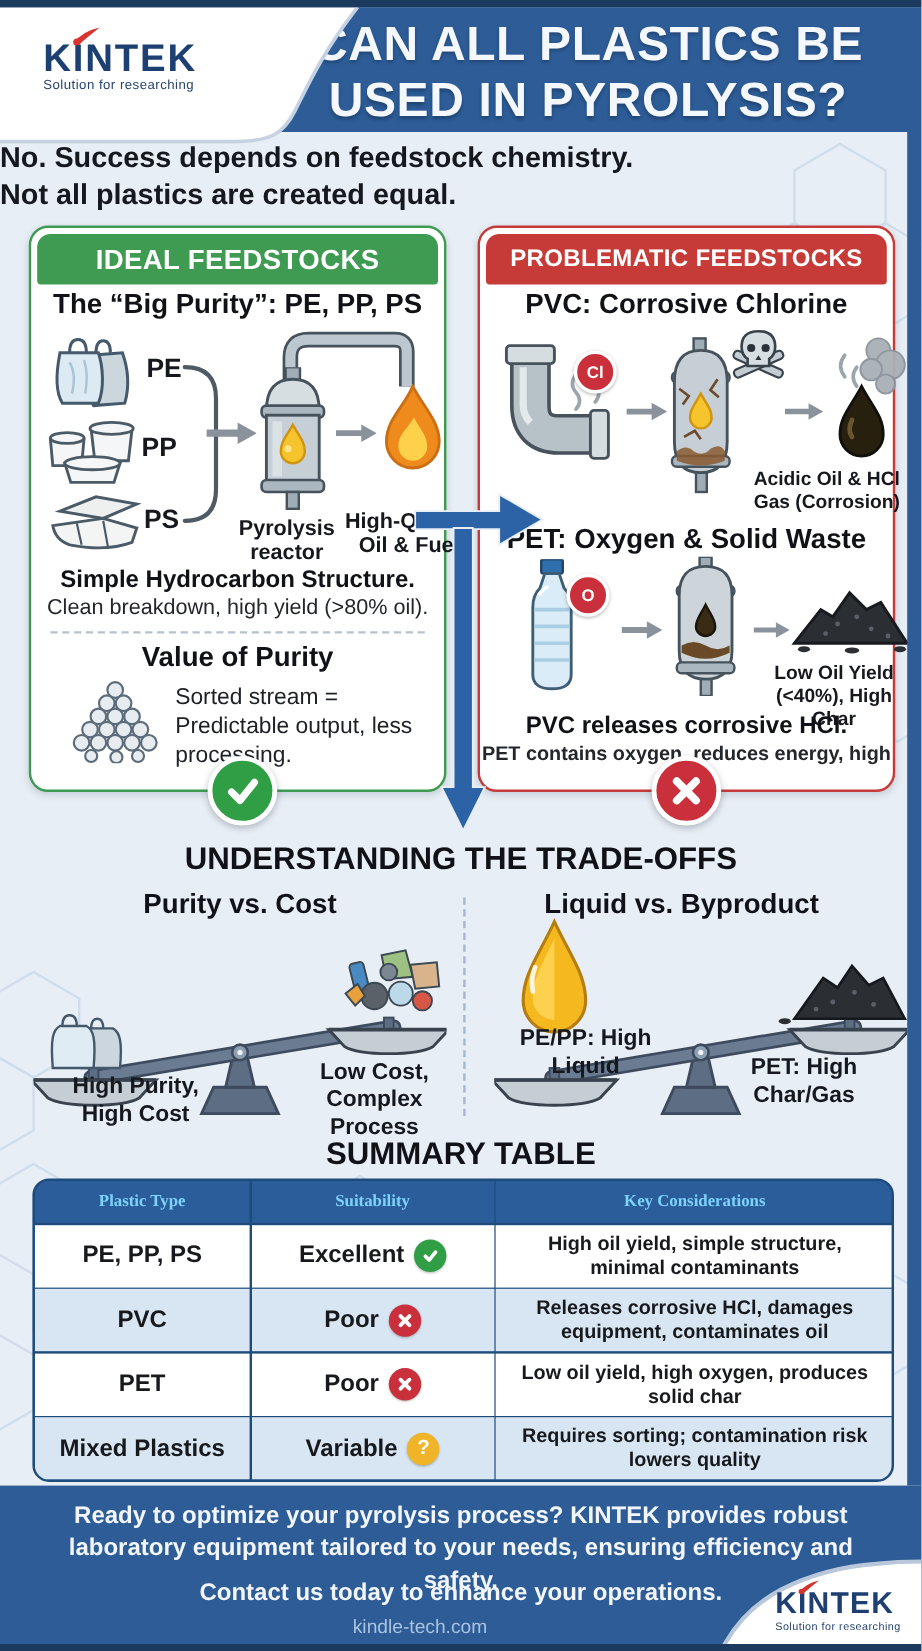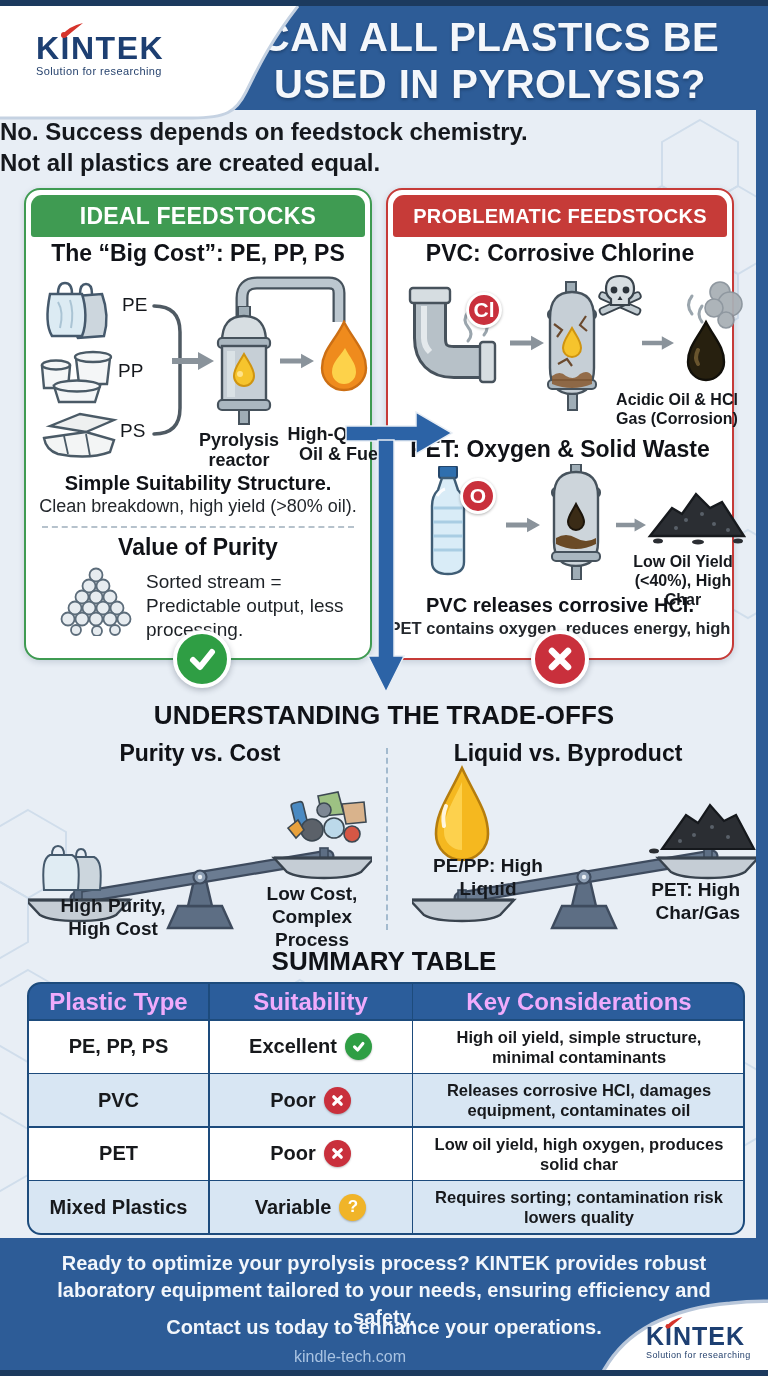--- a/index.html
+++ b/index.html
@@ -24,58 +24,58 @@
   .logo-tag{font-size:11px;color:#27436e;letter-spacing:.4px;margin-top:1px;}
 
   
   .intro{position:absolute;left:0;top:116px;width:768px;z-index:2;
     font-size:24px;line-height:31px;font-weight:700;color:#15181d;}
 
   
   .panel{position:absolute;top:188px;width:348px;height:472px;background:#fff;border-radius:16px;z-index:2;
     box-shadow:0 2px 6px rgba(40,60,90,.18);}
   .panel.ideal{left:24px;border:2.5px solid var(--green,#3f9b52);}
-  .panel.problem{left:386px;border:2.5px solid var(--red,#c63b38);}
+  .panel.problem{left:398px;border:2.5px solid var(--red,#c63b38);}
   .panel-head{margin:5px 5px 0;height:42px;border-radius:11px 11px 3px 3px;color:#fff;font-weight:800;
     display:flex;align-items:center;justify-content:center;letter-spacing:.3px;}
   .panel-head.green{background:var(--green,#3f9b52);font-size:23px;}
   .panel-head.red{background:var(--red,#c63b38);font-size:20px;}
   .p-title{position:absolute;left:0;width:100%;text-align:center;font-weight:800;font-size:23px;color:#101217;}
-  .mat-label{position:absolute;font-weight:400;font-size:19px;color:#15181d;}
+  .mat-label{position:absolute;font-weight:700;font-size:22px;color:#15181d;}
   .icon-cap{position:absolute;text-align:center;font-weight:700;font-size:17px;line-height:20px;color:#15181d;}
   .note-b{position:absolute;left:0;width:100%;text-align:center;font-weight:800;font-size:20px;color:#101217;}
   .note{position:absolute;left:0;width:100%;text-align:center;font-weight:500;font-size:18px;color:#23272c;}
   .dash-div{position:absolute;left:16px;right:16px;border-top:2px dashed #b6c2cc;}
   .purity-text{position:absolute;font-weight:500;font-size:19px;line-height:24px;color:#1d2126;}
 
   .big-badge{position:absolute;width:58px;height:58px;border-radius:50%;border:4px solid #fff;z-index:7;
     box-shadow:0 2px 6px rgba(30,40,60,.3);display:flex;align-items:center;justify-content:center;}
   .big-badge.green{background:var(--check-green,#2f9e44);}
   .big-badge.red{background:var(--cross-red,#c9303c);}
 
   .elem-badge{position:absolute;width:36px;height:36px;border-radius:50%;background:var(--cross-red,#d5333b);
-    border:3px solid #fff;box-shadow:0 1px 3px rgba(0,0,0,.3);color:#fff;font-weight:800;font-size:21px;
+    border:3px solid #fff;box-shadow:0 1px 3px rgba(0,0,0,.3);color:#fff;font-weight:800;font-size:14px;
     display:flex;align-items:center;justify-content:center;z-index:3;}
 
   
   .connector{position:absolute;left:338px;top:404px;z-index:5;}
 
   
   .sec-title{position:absolute;left:0;width:768px;text-align:center;font-weight:800;color:#101217;z-index:2;}
   .tr-sub{position:absolute;font-weight:800;font-size:23px;text-align:center;color:#101217;z-index:2;}
   .tr-label{position:absolute;font-weight:800;font-size:19px;line-height:23px;text-align:center;color:#15181d;z-index:2;}
   .tr-divider{position:absolute;left:386px;top:748px;height:182px;border-left:2px dashed #a3bace;z-index:1;}
   .scale-wrap{position:absolute;z-index:2;}
 
   
   .table{position:absolute;left:27px;top:982px;width:718px;border:2.5px solid #1d4b7c;border-radius:14px;
     overflow:hidden;z-index:2;background:#1d4b7c;}
   .t-grid{display:grid;grid-template-columns:179px 202px 332px;gap:1.5px;}
   .t-cell{background:#fff;display:flex;align-items:center;justify-content:center;text-align:center;}
-  .t-head{background:var(--table-blue,#2b5d9b);color:#f0abfc;font-weight:800;font-size:24px;height:35px;}
+  .t-head{background:var(--table-blue,#2b5d9b);color:#7dd3fc;font-weight:800;font-size:14px;height:35px;font-family:Liberation Serif, serif;}
   .t-row0{height:52px;} .t-alt{background:#d8e6f3;}
   .t-type{font-weight:700;font-size:20px;}
   .t-suit{font-weight:700;font-size:20px;gap:8px;}
   .t-cons{font-weight:700;font-size:16.5px;line-height:20px;padding:0 12px;}
   .mini-badge{width:27px;height:27px;border-radius:50%;display:flex;align-items:center;justify-content:center;
     color:#fff;font-weight:800;font-size:17px;flex:0 0 auto;box-shadow:0 1px 2px rgba(0,0,0,.25);}
   .mini-badge.green{background:var(--check-green,#2f9e44);}
   .mini-badge.red{background:var(--cross-red,#c9303c);}
   .mini-badge.yellow{background:var(--variable-yellow,#f0b429);}
 
@@ -137,21 +137,21 @@
     </div>
   </header>
 
   <div class="intro">
     <div>No. Success depends on feedstock chemistry.</div>
     <div>Not all plastics are created equal.</div>
   </div>
 
   <section class="panel ideal">
     <div class="panel-head green">IDEAL FEEDSTOCKS</div>
-    <div class="p-title" style="top:50px;">The “Big Cost”: PE, PP, PS</div>
+    <div class="p-title" style="top:50px;">The “Big Purity”: PE, PP, PS</div>
 
     <svg class="abs" style="left:16px;top:90px;" width="72" height="64" viewBox="0 0 72 64">
       <path d="M38,14 Q38,4 44,4 Q50,4 50,14" fill="none" stroke="#45596c" stroke-width="2.5"></path>
       <path d="M34,16 C30,34 31,50 36,58 L62,56 C66,42 65,28 60,14 Z" fill="#ccd6dd" stroke="#45596c" stroke-width="2.5"></path>
       <path d="M16,14 Q16,3 23,3 Q30,3 30,14" fill="none" stroke="#45596c" stroke-width="2.5"></path>
       <path d="M8,14 C4,34 5,48 10,56 L40,56 C45,44 44,26 40,14 Z" fill="#dcebf3" stroke="#45596c" stroke-width="2.5"></path>
       <path d="M16,22 q6,10 2,26 M28,20 q4,12 1,28" fill="none" stroke="#aac4d4" stroke-width="2"></path>
     </svg>
     <div class="mat-label" style="left:96px;top:104px;">PE</div>
 
@@ -205,21 +205,21 @@
     </svg>
 
     <svg class="abs" style="left:290px;top:130px;" width="56" height="76" viewBox="0 0 56 76">
       <path d="M28,2 C20,20 6,30 6,48 A22,22 0 0 0 50,48 C50,31 38,21 28,2 Z" fill="#ef8b1d" stroke="#cc6f14" stroke-width="2.4"></path>
       <path d="M29,28 C23,38 16,42 16,52 A12,12 0 0 0 40,52 C40,43 34,38 29,28 Z" fill="#fdd24a"></path>
     </svg>
 
     <div class="icon-cap" style="left:150px;top:240px;width:126px;font-size:18px;">Pyrolysis reactor</div>
     <div class="icon-cap" style="left:260px;top:234px;width:110px;font-size:18px;">High-Quality Oil &amp; Fuel</div>
 
-    <div class="note-b" style="top:282px;">Simple Suitability Structure.</div>
+    <div class="note-b" style="top:282px;">Simple Hydrocarbon Structure.</div>
     <div class="note" style="top:306px;">Clean breakdown, high yield (&gt;80% oil).</div>
 
     <div class="dash-div" style="top:336px;"></div>
     <div class="p-title" style="top:344px;">Value of Purity</div>
 
     <svg class="abs" style="left:26px;top:376px;" width="86" height="70" viewBox="0 0 86 70">
       <g fill="#e7ecf0" stroke="#5c6c7a" stroke-width="1.8">
         <circle cx="44" cy="9" r="6.5"></circle>
         <circle cx="37" cy="20" r="6.5"></circle>
           <circle cx="51" cy="20" r="6.5"></circle>
@@ -442,21 +442,21 @@
             <ellipse cx="-54" cy="2" rx="5" ry="2.5"></ellipse>
             <ellipse cx="56" cy="3" rx="6" ry="2.5"></ellipse>
             <ellipse cx="66" cy="-2" rx="3" ry="2"></ellipse>
           </g>
       </g>
       <path d="M-50,0 H50 L37,14 Q27,20 0,20 Q-27,20 -37,14 Z" fill="#c5cdd5" stroke="#39434e" stroke-width="2.4"></path>
       <line x1="-50" y1="0" x2="50" y2="0" stroke="#39434e" stroke-width="3"></line>
     </g>
   </svg>
   <div class="tr-label" style="left:428px;top:854px;width:120px;">PE/PP: High Liquid</div>
-  <div class="tr-label" style="left:600px;top:878px;width:140px;text-align:right;">PET: High Char/Gas</div>
+  <div class="tr-label" style="left:600px;top:878px;width:140px;">PET: High Char/Gas</div>
 
   <div class="sec-title" style="top:946px;font-size:26px;">SUMMARY TABLE</div>
 
   <div class="table">
     <div class="t-grid">
       <div class="t-cell t-head">Plastic Type</div>
       <div class="t-cell t-head">Suitability</div>
       <div class="t-cell t-head">Key Considerations</div>
 
       <div class="t-cell t-row0 t-type">PE, PP, PS</div>

